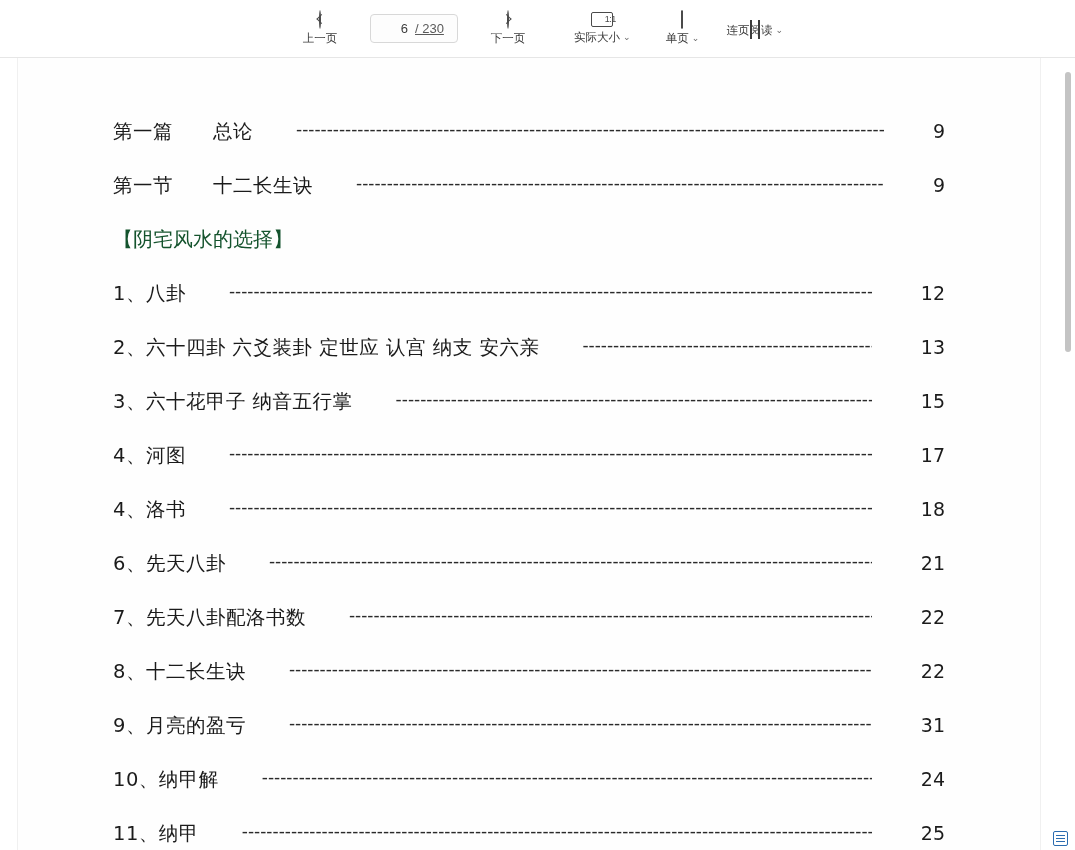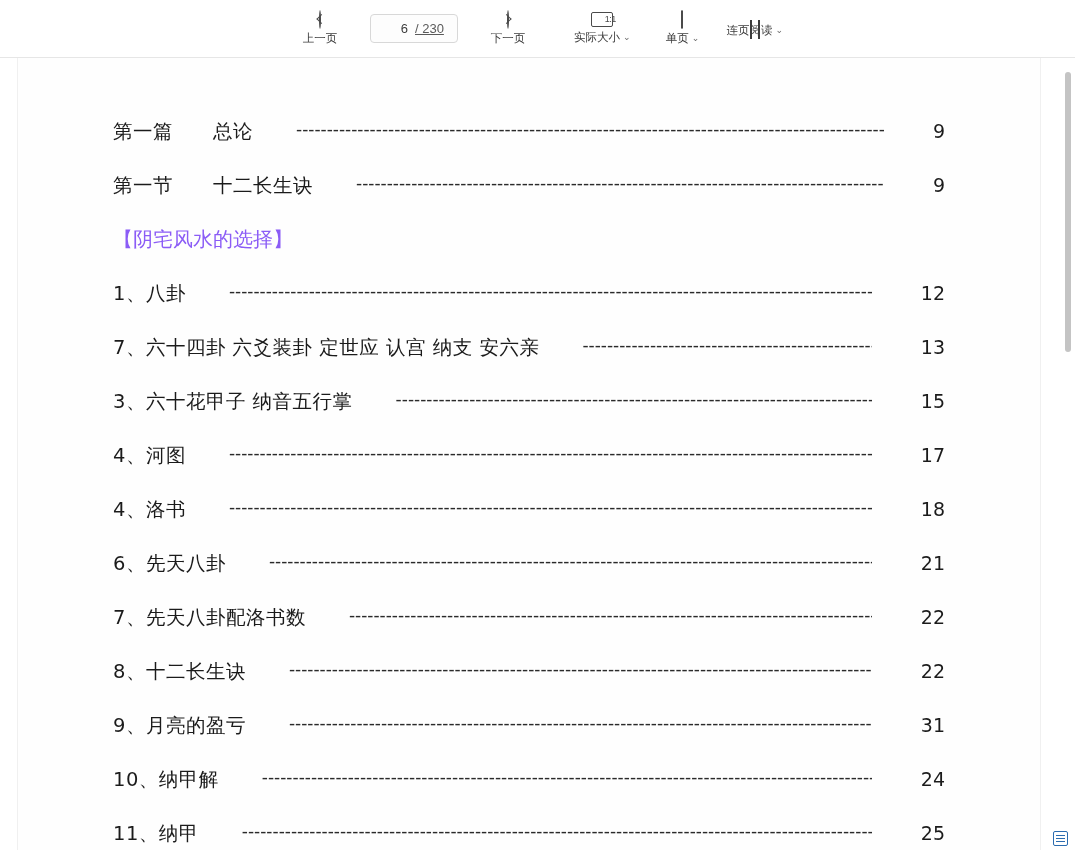--- a/index.html
+++ b/index.html
@@ -214,21 +214,21 @@
     position: relative;
     top: -3px;
   }
   .toc-page {
     font-size: 19px;
     color: #1b1b1b;
     padding-left: 6px;
   }
   .heading-line {
     font-size: 20px;
-    color: #8b5cf6;
+    color: #14532d;
     font-family: Liberation Mono, monospace;
   }
   .l-indent0 { margin-bottom: 27px; }
 
   
   .scrollbar-track {
     position: absolute;
     right: 2px;
     top: 0;
     width: 9px;
@@ -347,21 +347,21 @@
             <span class="toc-dots">--------------------------------------------------------------------------------------------------------------------------------------------------------------------------------------------------------</span>
             <span class="toc-page">9</span>
           </div>
           <div class="heading-line l-indent0">【阴宅风水的选择】</div>
           <div class="toc-line l-indent0">
             <span class="toc-title">1、八卦</span>
             <span class="toc-dots">--------------------------------------------------------------------------------------------------------------------------------------------------------------------------------------------------------</span>
             <span class="toc-page">12</span>
           </div>
           <div class="toc-line l-indent0">
-            <span class="toc-title">7、六十四卦 六爻装卦 定世应 认宫 纳支 安六亲</span>
+            <span class="toc-title">2、六十四卦 六爻装卦 定世应 认宫 纳支 安六亲</span>
             <span class="toc-dots">--------------------------------------------------------------------------------------------------------------------------------------------------------------------------------------------------------</span>
             <span class="toc-page">13</span>
           </div>
           <div class="toc-line l-indent0">
             <span class="toc-title">3、六十花甲子 纳音五行掌</span>
             <span class="toc-dots">--------------------------------------------------------------------------------------------------------------------------------------------------------------------------------------------------------</span>
             <span class="toc-page">15</span>
           </div>
           <div class="toc-line l-indent0">
             <span class="toc-title">4、河图</span>

